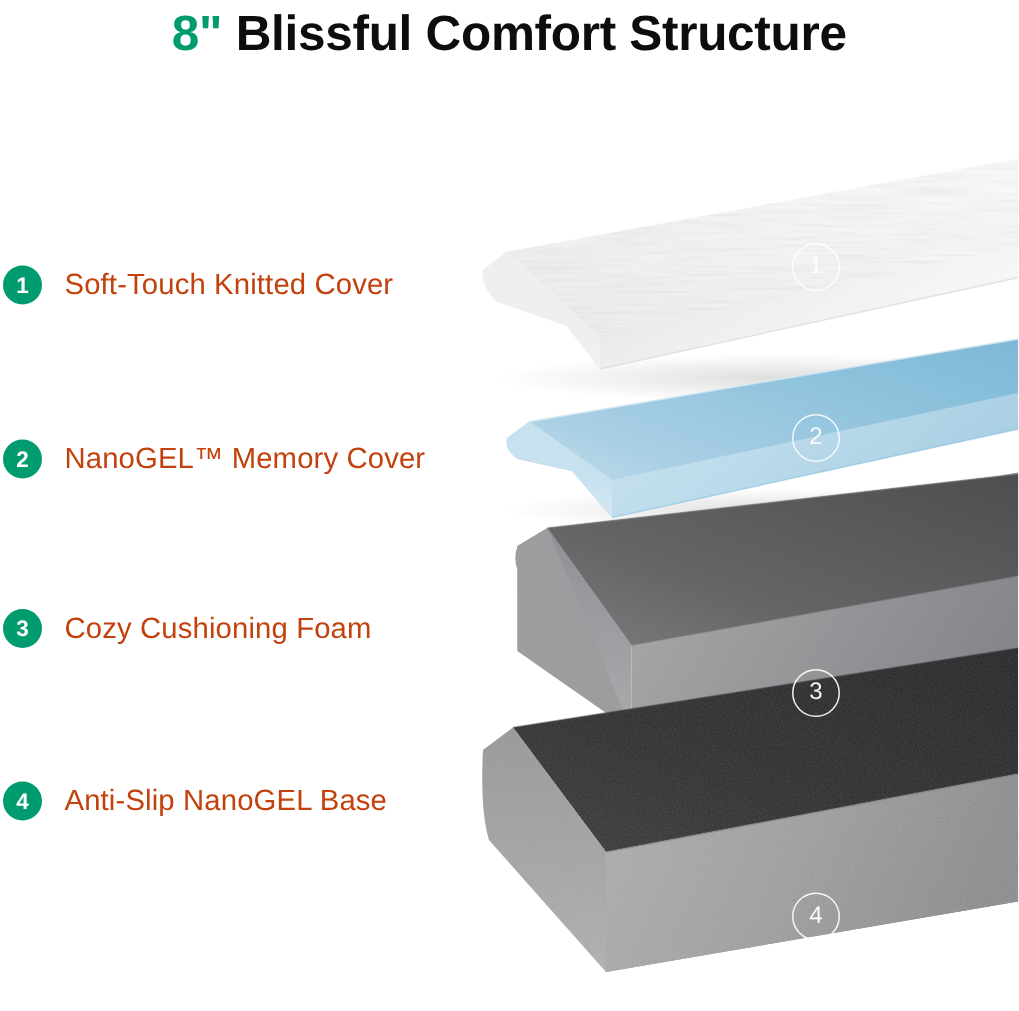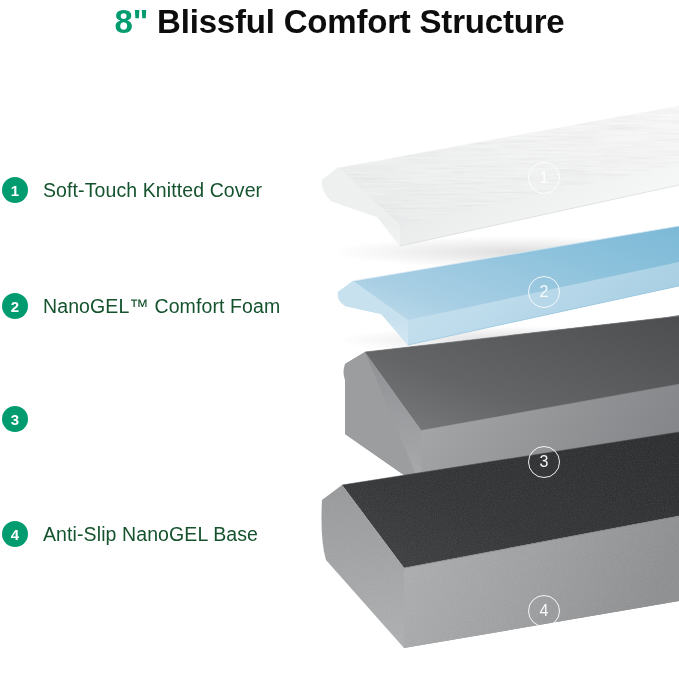--- a/index.html
+++ b/index.html
@@ -56,21 +56,21 @@
     display: flex;
     align-items: center;
     justify-content: center;
     flex: 0 0 auto;
     margin-left: 2px;
     line-height: 1;
   }
   .legend-label {
     margin-left: 15px;
     font-size: 19.5px;
-    color: #14532d;
+    color: #c2410c;
     white-space: nowrap;
     letter-spacing: 0.1px;
   }
 
   
   #stack {
     position: absolute;
     left: 0;
     top: 0;
     width: 679px;
@@ -290,27 +290,28 @@
     <div class="legend-badge">
       <span>1</span>
     </div>
     <div class="legend-label">Soft-Touch Knitted Cover</div>
   </div>
 
   <div class="legend-item" style="top:291px;">
     <div class="legend-badge">
       <span>2</span>
     </div>
-    <div class="legend-label">NanoGEL™ Comfort Foam</div>
+    <div class="legend-label">NanoGEL™ Memory Cover</div>
   </div>
 
   <div class="legend-item" style="top:404px;">
     <div class="legend-badge">
       <span>3</span>
     </div>
+    <div class="legend-label">Cozy Cushioning Foam</div>
   </div>
 
   <div class="legend-item" style="top:519px;">
     <div class="legend-badge">
       <span>4</span>
     </div>
     <div class="legend-label">Anti-Slip NanoGEL Base</div>
   </div>
 
 </div>

